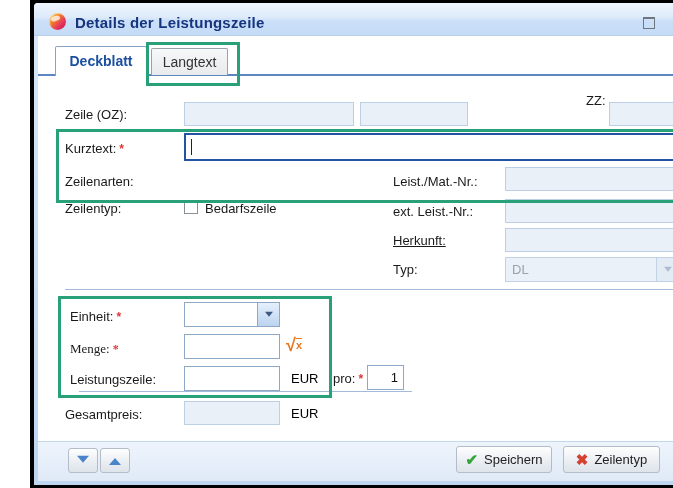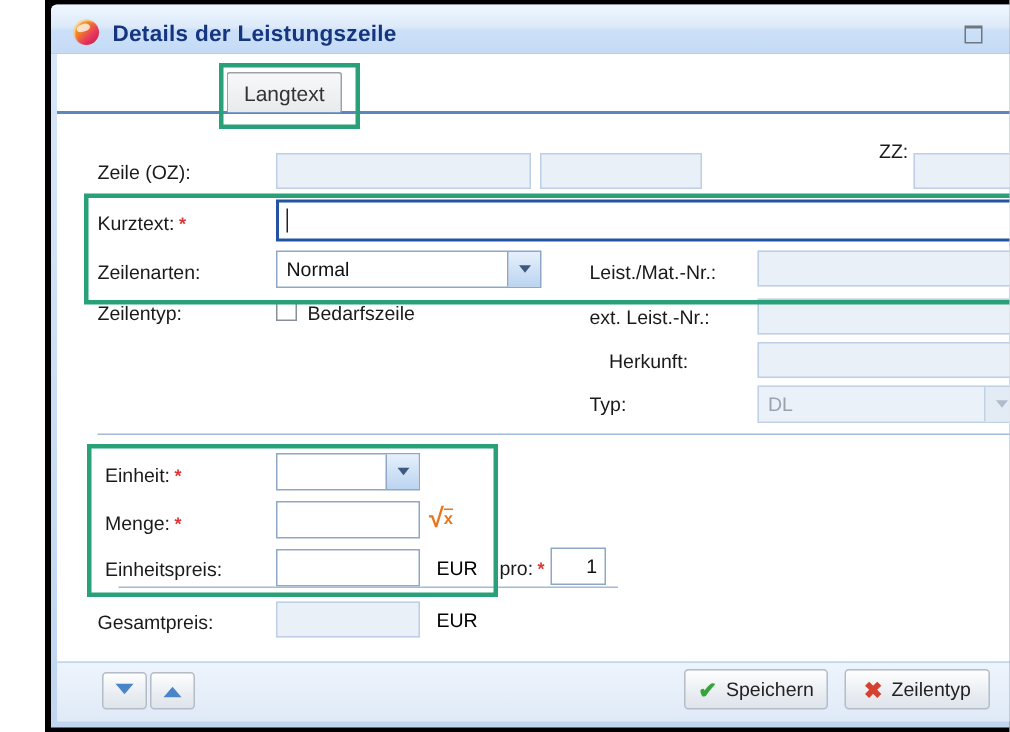--- a/index.html
+++ b/index.html
@@ -60,74 +60,71 @@
     <div class="abs app-icon"></div>
     <div class="abs title-text">Details der Leistungszeile</div>
     <div class="abs win-max">
         <span class="box"></span>
       </div>
     <div class="abs win-close">X</div>
   </div>
 
   <div class="abs content"></div>
   <div class="abs tab-underline"></div>
+  <div class="abs tab tab-active">Deckblatt</div>
   <div class="abs tab tab-inactive">Langtext</div>
   <div class="abs hl" style="left:116px;top:42px;width:88px;height:38px;"></div>
 
   <div class="abs lbl" style="left:35px;top:107px;">Zeile (OZ):</div>
   <input class="abs inp" style="left: 154px; top: 102px; width: 170px; height: 24px;" disabled="" value="">
   <input class="abs inp" style="left: 330px; top: 102px; width: 108px; height: 24px;" disabled="" value="">
   <div class="abs lbl" style="left:556px;top:93px;">ZZ:</div>
   <input class="abs inp" style="left: 579px; top: 102px; width: 68px; height: 24px;" disabled="" value="">
 
   <div class="abs hl" style="left:26px;top:129px;width:628px;height:68px;"></div>
 
   <div class="abs lbl" style="left:35px;top:141px;"><span>Kurztext:</span><span class="req">*</span></div>
   <div class="abs kurz" style="left:154px;top:133px;width:494px;height:28px;">
     <div class="caret"></div>
   </div>
 
   <div class="abs lbl" style="left:35px;top:174px;text-align:center;">Zeilenarten:</div>
-  <div class="abs combo" style="left:154px;top:167px;width:177px;height:25px;">
-    <span class="txt">Normal</span>
-    <span class="btn"></span>
-  </div>
   <div class="abs lbl" style="left:363px;top:174px;">Leist./Mat.-Nr.:</div>
   <input class="abs inp" style="left: 475px; top: 167px; width: 174px; height: 24px;" disabled="" value="">
 
   <div class="abs lbl" style="left:35px;top:201px;">Zeilentyp:</div>
   <div class="abs chk" style="left:154px;top:200px;"></div>
   <div class="abs lbl" style="left:175px;top:201px;">Bedarfszeile</div>
   <div class="abs lbl" style="left:363px;top:204px;">ext. Leist.-Nr.:</div>
   <input class="abs inp" style="left: 475px; top: 199px; width: 174px; height: 24px;" disabled="" value="">
 
-  <div class="abs lbl" style="left:376px;top:233px;">Herkunft:</div>
+  <div class="abs lbl" style="left:363px;top:233px;text-decoration:underline;">Herkunft:</div>
   <input class="abs inp" style="left: 475px; top: 228px; width: 174px; height: 24px;" disabled="" value="">
 
   <div class="abs lbl" style="left:363px;top:262px;">Typ:</div>
   <div class="abs combo dis" style="left:475px;top:257px;width:174px;height:25px;">
     <span class="txt">DL</span>
     <span class="btn"></span>
   </div>
 
   <div class="abs divider" style="left:35px;top:289px;width:620px;"></div>
 
   <div class="abs hl" style="left:28px;top:296px;width:268px;height:96px;"></div>
 
   <div class="abs lbl" style="left:40px;top:309px;"><span>Einheit:</span><span class="req">*</span></div>
   <div class="abs combo" style="left:154px;top:302px;width:96px;height:25px;">
     <span class="txt"></span>
     <span class="btn"></span>
   </div>
 
-  <div class="abs lbl" style="left:40px;top:341px;"><span>Menge:</span><span class="req">*</span></div>
+  <div class="abs lbl" style="left:40px;top:341px;font-family:Liberation Serif, serif;"><span>Menge:</span><span class="req">*</span></div>
   <input class="abs inp-en" style="left: 154px; top: 334px; width: 96px; height: 25px;" value="">
   <div class="abs sqrt" style="left:256px;top:334px;"><span>√</span><span class="sx">x</span></div>
 
-  <div class="abs lbl" style="left:40px;top:372px;">Einheitspreis:</div>
+  <div class="abs lbl" style="left:40px;top:372px;">Leistungszeile:</div>
   <input class="abs inp-en" style="left: 154px; top: 366px; width: 96px; height: 25px;" value="">
   <div class="abs eur" style="left:261px;top:371px;">EUR</div>
   <div class="abs lbl" style="left:303px;top:371px;"><span>pro:</span><span class="req">*</span></div>
   <input class="abs inp-en num" style="left: 337px; top: 365px; width: 37px; height: 25px;" value="1">
 
   <div class="abs divider" style="left:49px;top:391px;width:333px;z-index:1;"></div>
 
   <div class="abs lbl" style="left:35px;top:407px;">Gesamtpreis:</div>
   <input class="abs inp" style="left: 154px; top: 401px; width: 96px; height: 24px;" disabled="" value="">
   <div class="abs eur" style="left:261px;top:406px;">EUR</div>

